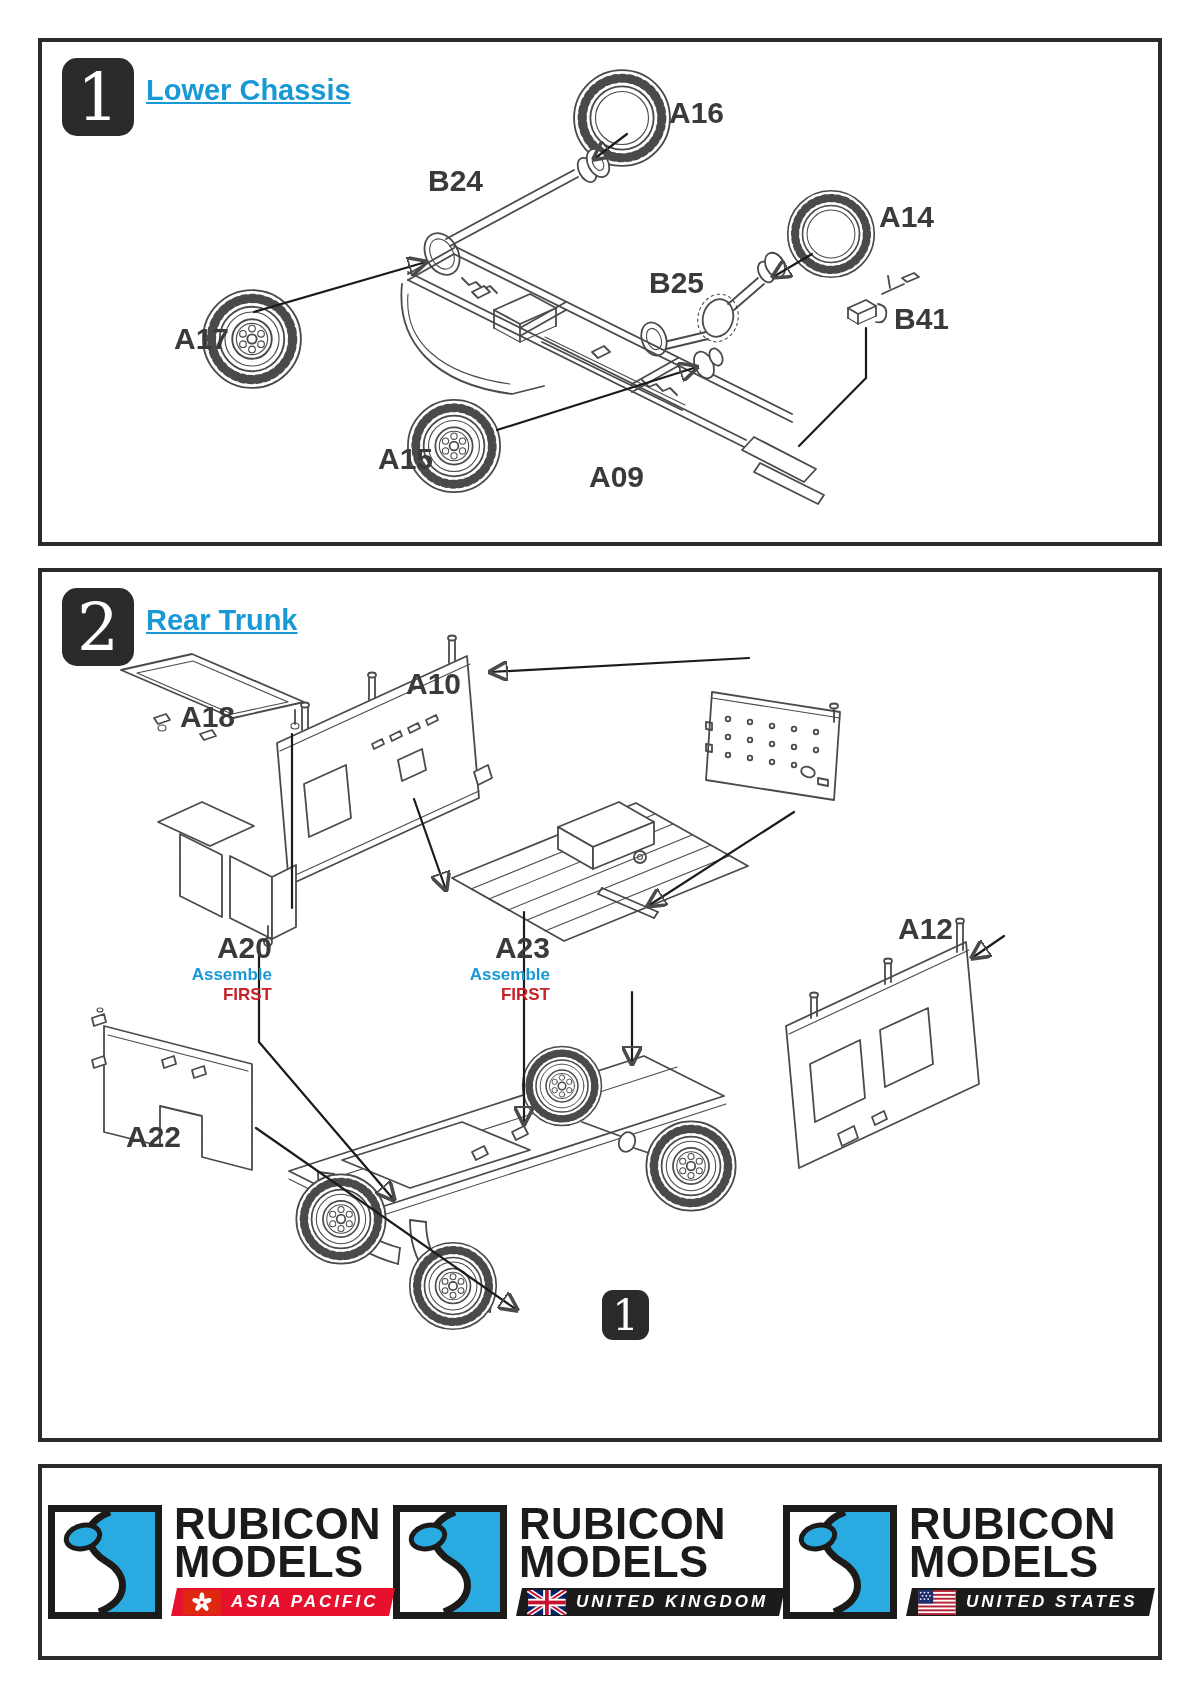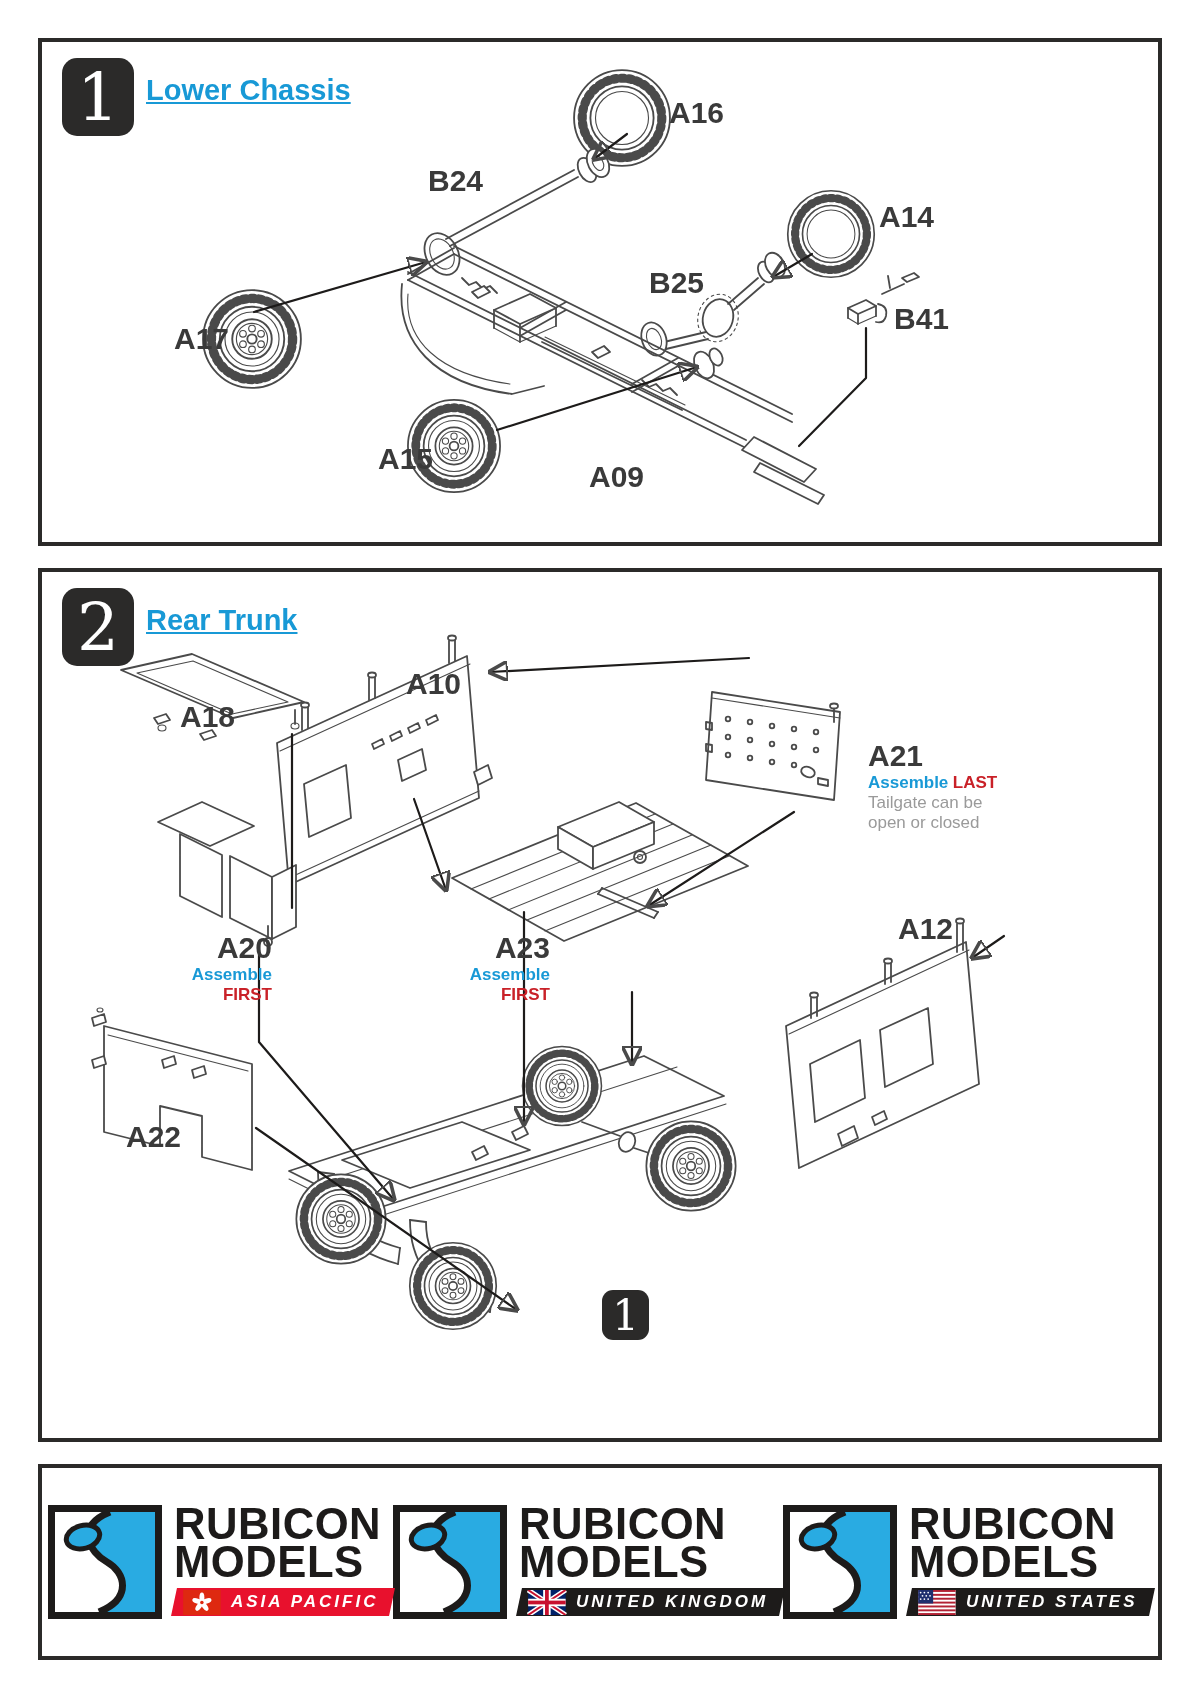--- a/index.html
+++ b/index.html
@@ -351,27 +351,20 @@
   </svg>
 
   <div class="step-badge">2</div>
   <div class="step-title">Rear Trunk</div>
 
   <div class="plabel" style="left:364px;top:48px;margin-top:47px;">A10</div>
   <div class="plabel" style="left:138px;top:128px;">A18</div>
   <div class="plabel" style="left:856px;top:340px;">A12</div>
   <div class="plabel" style="left:84px;top:548px;">A22</div>
 
-  <div class="note-block" style="left:826px;top:166px;">
-    <div class="pl-id">A21</div>
-    <div><span class="assemble">Assemble</span>
-      <span class="order">LAST</span></div>
-    <div class="graynote">Tailgate can be</div>
-    <div class="graynote">open or closed</div>
-  </div>
 
   <div class="note-block center" style="left:110px;top:358px;width:120px;">
     <div class="pl-id">A20</div>
     <div class="assemble">Assemble</div>
     <div class="order">FIRST</div>
   </div>
 
   <div class="note-block center" style="left:388px;top:358px;width:120px;">
     <div class="pl-id">A23</div>
     <div class="assemble">Assemble</div>

